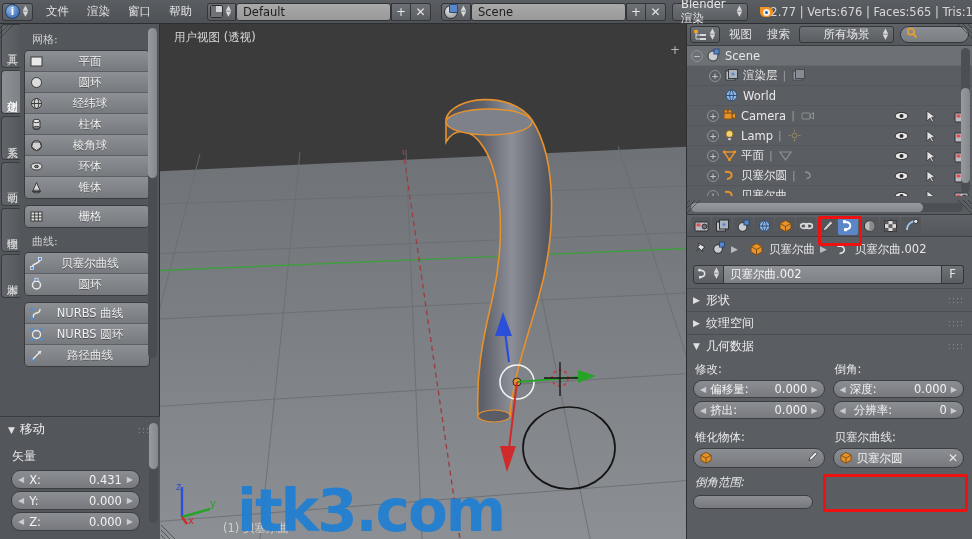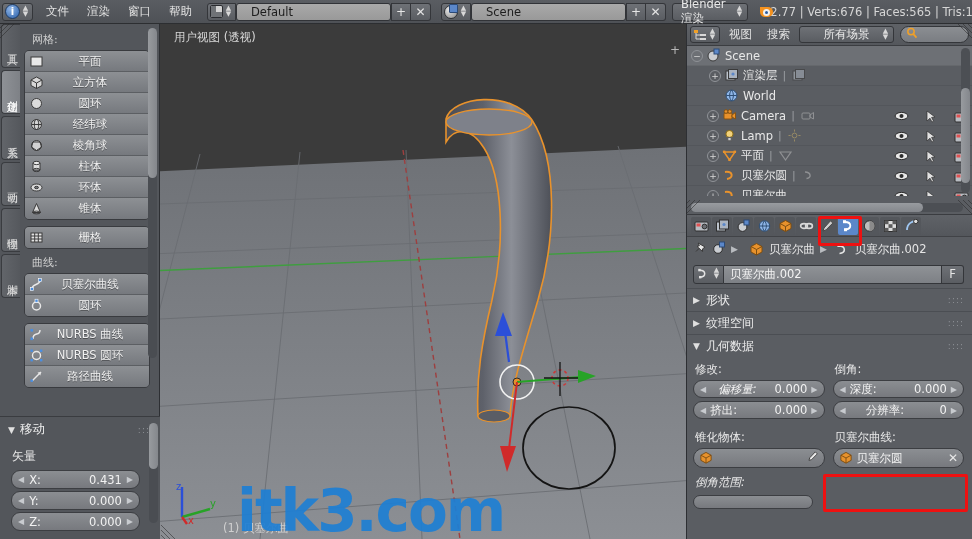--- a/index.html
+++ b/index.html
@@ -41,21 +41,21 @@
     margin-left:1px;
   }
   .menu-item {
     padding:2px 9px; font-size:11.5px; color:#e2e2e2; cursor:default;
     white-space:nowrap;
   }
   .tb-field {
     height:18px; min-width:155px;
     background:linear-gradient(#a9a9a9,#999999);
     border:1px solid #313337; border-radius:3px;
-    display:flex;align-items:center; padding:0 14px;
+    display:flex;align-items:center; padding:0 6px;
     color:#1d1d1d; font-size:11.5px;
   }
   .tb-sq {
     width:20px;height:18px;
     background:linear-gradient(#6e7176,#5a5d62);
     border:1px solid #34363a;
     display:flex;align-items:center;justify-content:center;
     font-size:12px;color:#e6e6e6;
   }
   .tb-sq.r { border-radius:0 3px 3px 0; border-left:none;}
@@ -371,62 +371,53 @@
           <span class="ticon">
               <svg width="15" height="15" viewBox="0 0 15 15">
                 <rect x="2" y="3" width="11" height="9" fill="#e9e9e9" stroke="#3a3a3a"></rect>
               </svg>
             </span>
           <span class="lbl">平面</span>
         </div>
         <div class="tool-btn">
           <span class="ticon">
               <svg width="15" height="15" viewBox="0 0 15 15">
-                <path d="M7.5 2 L13 5 L13 10.5 L7.5 13.5 L2 10.5 L2 5 Z" fill="#d8d8d8" stroke="#3a3a3a"></path>
-                <path d="M2 5 L7.5 8 L13 5 M7.5 8 L7.5 13.5" fill="none" stroke="#3a3a3a"></path>
-              </svg>
-            </span>
-          <span class="lbl">立方体</span>
-        </div>
-        <div class="tool-btn">
-          <span class="ticon">
-              <svg width="15" height="15" viewBox="0 0 15 15">
                 <circle cx="7.5" cy="7.5" r="5" fill="#dcdcdc" stroke="#3a3a3a"></circle>
               </svg>
             </span>
           <span class="lbl">圆环</span>
         </div>
         <div class="tool-btn">
           <span class="ticon">
               <svg width="15" height="15" viewBox="0 0 15 15">
                 <circle cx="7.5" cy="7.5" r="5" fill="#d2d2d2" stroke="#3a3a3a"></circle>
                 <ellipse cx="7.5" cy="7.5" rx="2.2" ry="5" fill="none" stroke="#3a3a3a"></ellipse>
                 <line x1="2.5" y1="7.5" x2="12.5" y2="7.5" stroke="#3a3a3a"></line>
               </svg>
             </span>
           <span class="lbl">经纬球</span>
         </div>
         <div class="tool-btn">
           <span class="ticon">
               <svg width="15" height="15" viewBox="0 0 15 15">
-                <circle cx="7.5" cy="7.5" r="5" fill="#d2d2d2" stroke="#3a3a3a"></circle>
-                <path d="M4 4 L11 4 L12.5 9 L7.5 12.5 L2.5 9 Z" fill="none" stroke="#3a3a3a"></path>
-              </svg>
-            </span>
-          <span class="lbl">棱角球</span>
-        </div>
-        <div class="tool-btn">
-          <span class="ticon">
-              <svg width="15" height="15" viewBox="0 0 15 15">
                 <path d="M4 4 L11 4 L11 11 L4 11 Z" fill="#dcdcdc" stroke="#3a3a3a"></path>
                 <ellipse cx="7.5" cy="4" rx="3.5" ry="1.6" fill="#efefef" stroke="#3a3a3a"></ellipse>
                 <ellipse cx="7.5" cy="11" rx="3.5" ry="1.6" fill="none" stroke="#3a3a3a"></ellipse>
               </svg>
             </span>
           <span class="lbl">柱体</span>
+        </div>
+        <div class="tool-btn">
+          <span class="ticon">
+              <svg width="15" height="15" viewBox="0 0 15 15">
+                <circle cx="7.5" cy="7.5" r="5" fill="#d2d2d2" stroke="#3a3a3a"></circle>
+                <path d="M4 4 L11 4 L12.5 9 L7.5 12.5 L2.5 9 Z" fill="none" stroke="#3a3a3a"></path>
+              </svg>
+            </span>
+          <span class="lbl">棱角球</span>
         </div>
         <div class="tool-btn">
           <span class="ticon">
               <svg width="15" height="15" viewBox="0 0 15 15">
                 <ellipse cx="7.5" cy="7.5" rx="5.5" ry="3.5" fill="#dcdcdc" stroke="#3a3a3a"></ellipse>
                 <ellipse cx="7.5" cy="7.5" rx="2" ry="1.2" fill="#6f7276" stroke="#3a3a3a"></ellipse>
               </svg>
             </span>
           <span class="lbl">环体</span>
         </div>
@@ -1032,42 +1023,42 @@
       <span class="tri">▼</span>
       <span>几何数据</span>
       <span class="dots">::::</span>
     </div>
 
     <div class="pr-2col">
       <div class="pr-col">
         <div class="pr-lbl">修改:</div>
         <div class="pr-num">
           <span class="arw">◀</span>
-          <span style="margin-left:12px;font-style:italic;">偏移量:</span>
+          <span style="margin-left:4px;">偏移量:</span>
           <span class="v">0.000</span>
           <span class="arw" style="margin-left:4px;">▶</span>
         </div>
         <div class="pr-num">
           <span class="arw">◀</span>
           <span style="margin-left:4px;">挤出:</span>
           <span class="v">0.000</span>
           <span class="arw" style="margin-left:4px;">▶</span>
         </div>
       </div>
       <div class="pr-col">
         <div class="pr-lbl">倒角:</div>
         <div class="pr-num">
           <span class="arw">◀</span>
           <span style="margin-left:4px;">深度:</span>
           <span class="v">0.000</span>
           <span class="arw" style="margin-left:4px;">▶</span>
         </div>
         <div class="pr-num">
           <span class="arw">◀</span>
-          <span style="margin-left:20px;">分辨率:</span>
+          <span style="margin-left:8px;">分辨率:</span>
           <span class="v">0</span>
           <span class="arw" style="margin-left:4px;">▶</span>
         </div>
       </div>
     </div>
 
     <div class="pr-2col" style="padding-top:6px;">
       <div class="pr-col">
         <div class="pr-lbl">锥化物体:</div>
         <div class="pr-objfield">

